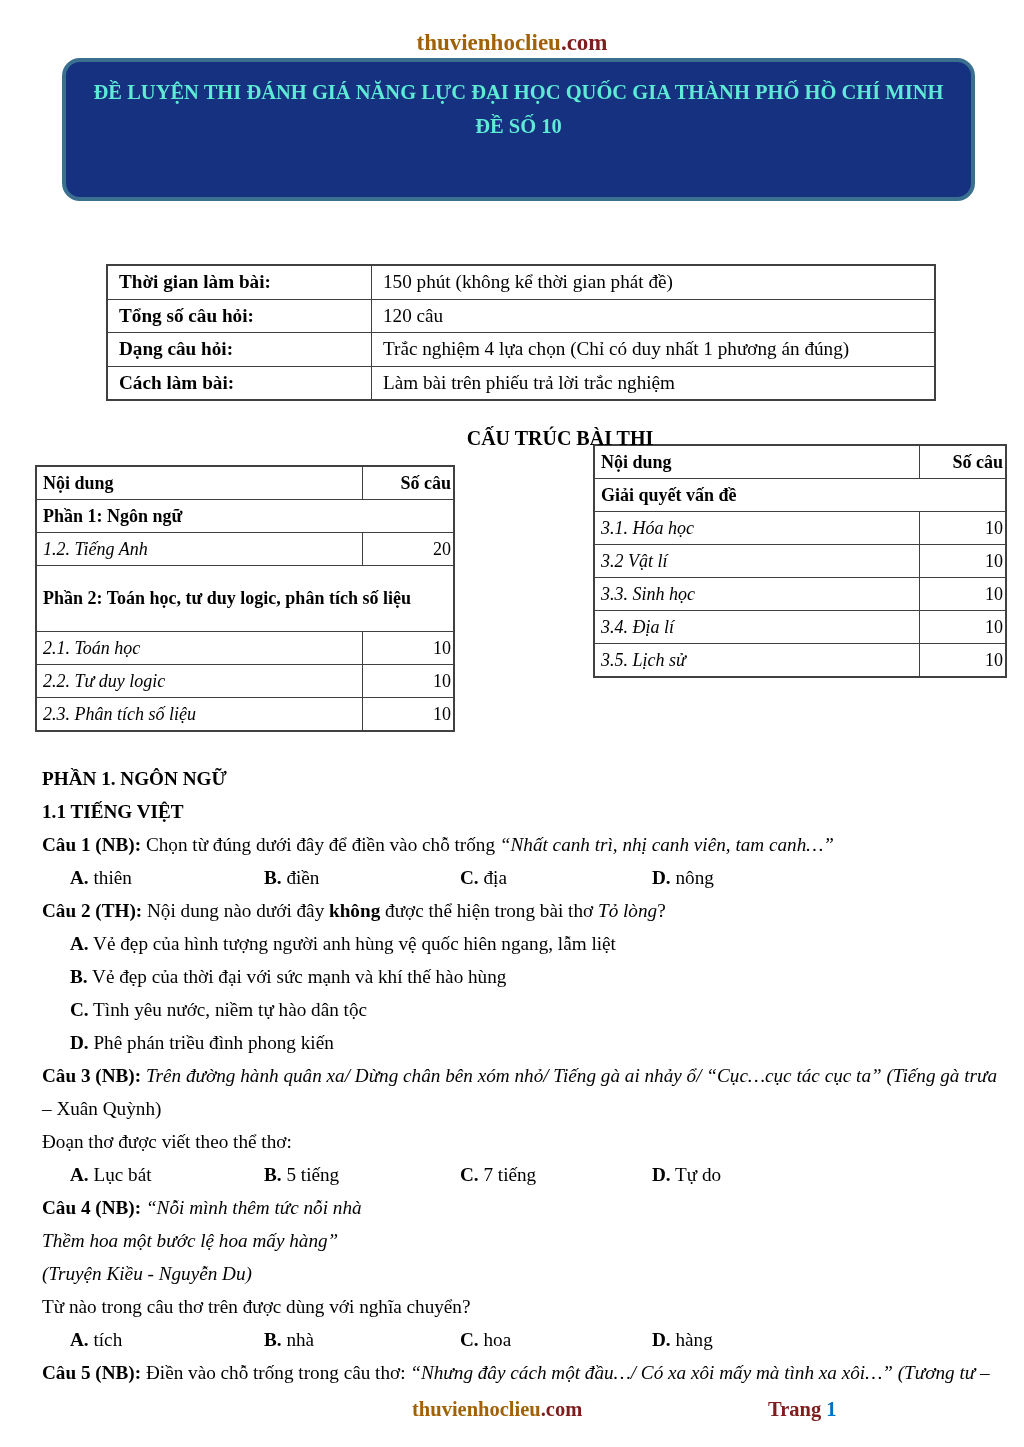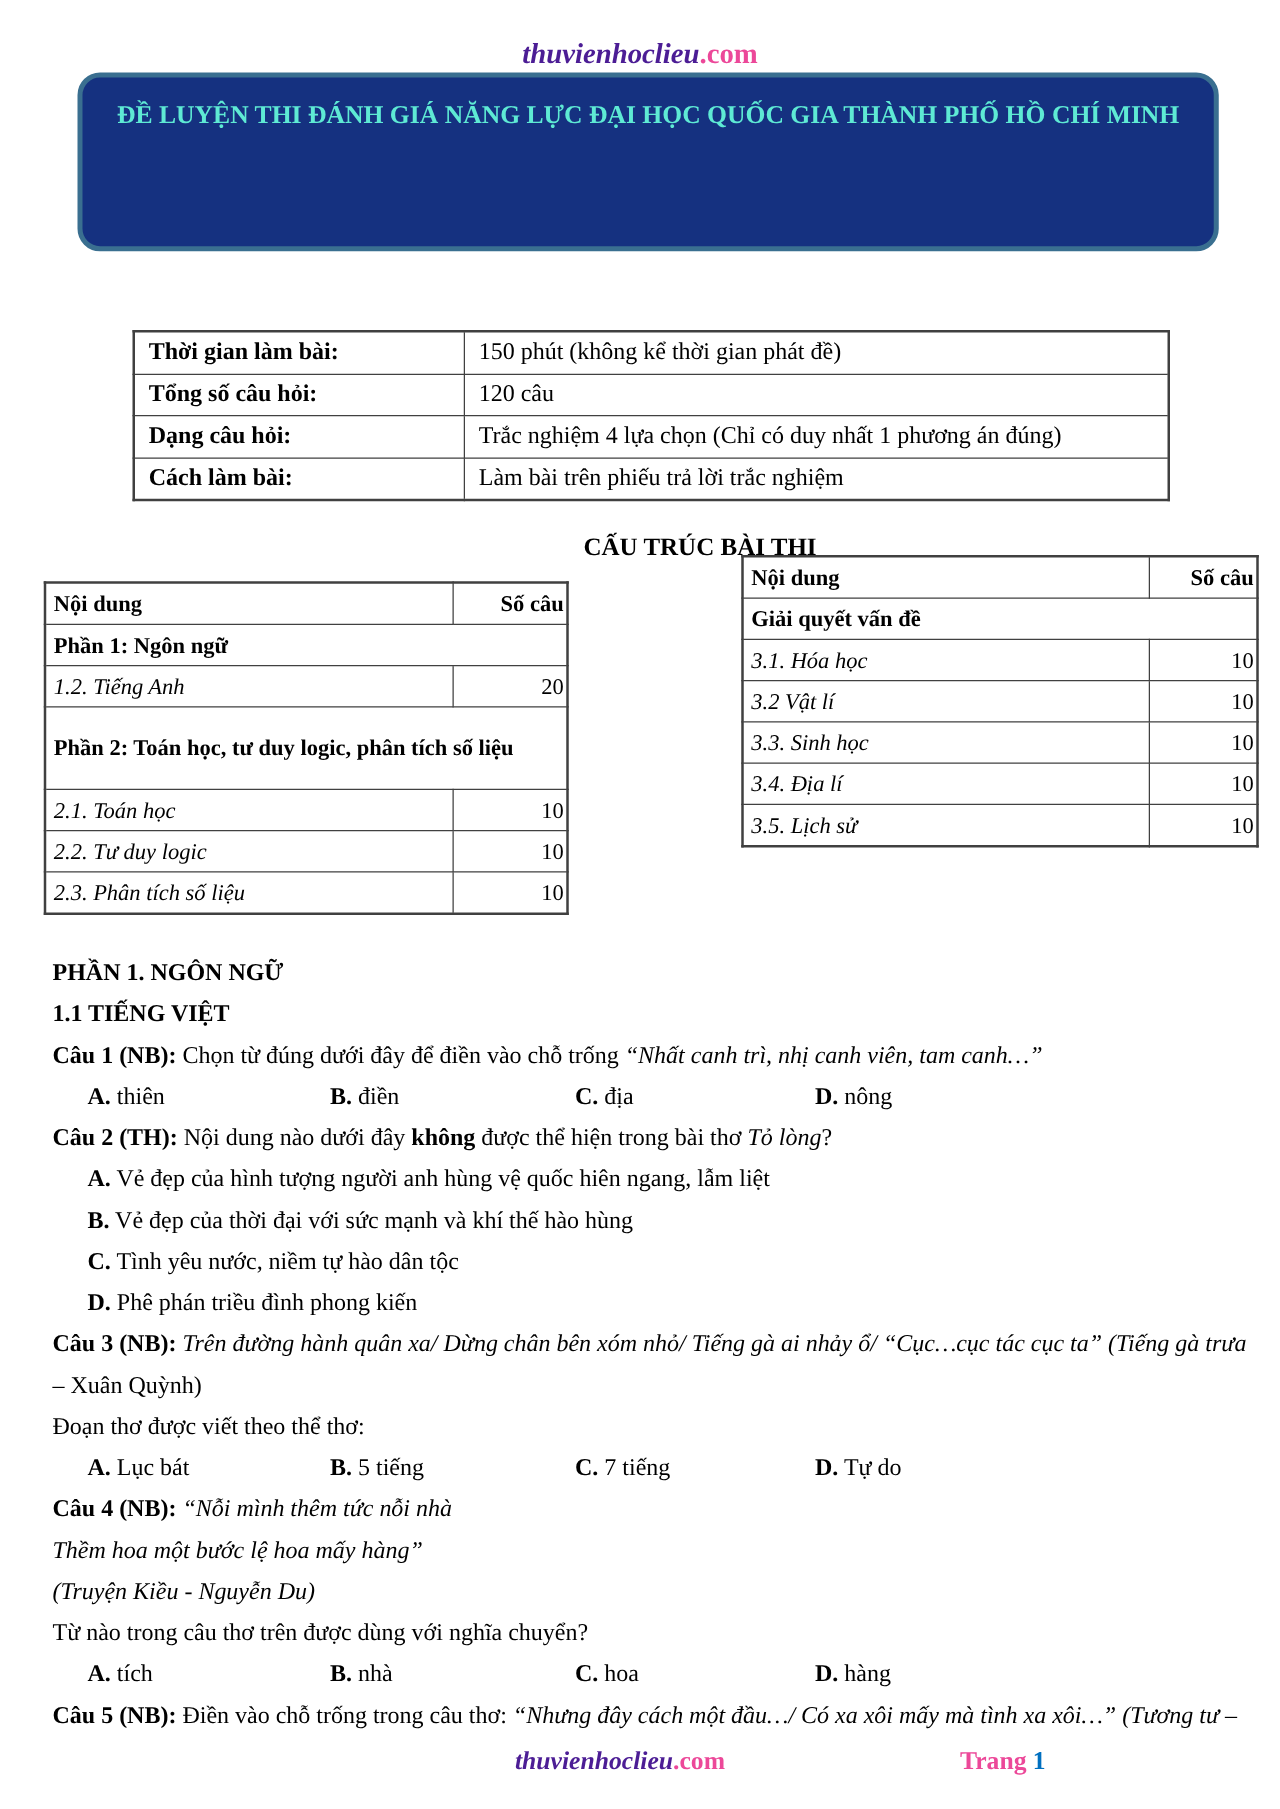--- a/index.html
+++ b/index.html
@@ -1,22 +1,22 @@
 <!DOCTYPE html>
 <html><head>
 <meta charset="utf-8">
 <style>
   html,body{margin:0;padding:0;background:#ffffff;}
   .page{position:relative;width:1024px;height:1447px;background:#ffffff;overflow:hidden;
         font-family:"Liberation Serif","DejaVu Serif",serif;color:#000;}
   
   .site-header{position:absolute;top:30px;left:0;width:100%;text-align:center;
                font-size:23px;font-weight:bold;}
-  .c-blue{color:#4c1d95;font-style:italic;}
-  .c-red{color:#ec4899;}
+  .c-blue{color:#a16207;}
+  .c-red{color:#7f1d1d;}
   
   .banner{position:absolute;left:62px;top:58px;width:905px;height:122px;
           background:#153180;border:4px solid #3A6F90;border-radius:18px;
           color:#5eead4;text-align:center;padding-top:13px;}
   .banner div{font-size:20.5px;font-weight:bold;line-height:34px;}
   
   table{border-collapse:collapse;padding-left:21px;}
   .info-table{position:absolute;left:106px;top:264px;width:830px;
               border:2px solid #404040;table-layout:fixed;font-size:19.2px;}
   .info-table td{border:1px solid #404040;height:32.5px;padding:0 11px;vertical-align:middle;}
@@ -54,20 +54,21 @@
 <body>
 
 <div class="page">
 
   <div class="site-header">
     <span class="c-blue">thuvienhoclieu</span><span class="c-red">.com</span>
   </div>
 
   <div class="banner">
     <div>ĐỀ LUYỆN THI ĐÁNH GIÁ NĂNG LỰC ĐẠI HỌC QUỐC GIA THÀNH PHỐ HỒ CHÍ MINH</div>
+    <div>ĐỀ SỐ 10</div>
   </div>
 
   <table class="info-table">
     <tbody>
         <tr>
       <td class="lbl">Thời gian làm bài:</td>
       <td>150 phút (không kể thời gian phát đề)</td>
     </tr>
     <tr>
       <td class="lbl">Tổng số câu hỏi:</td>

